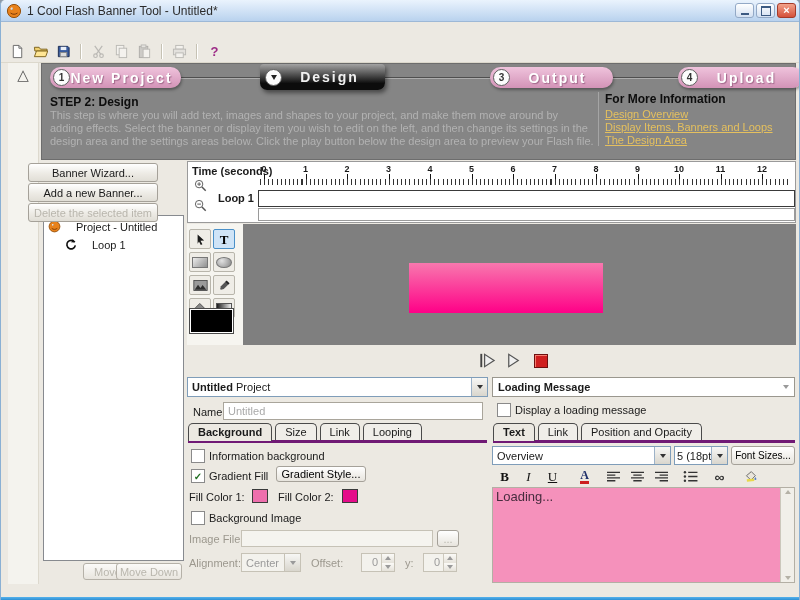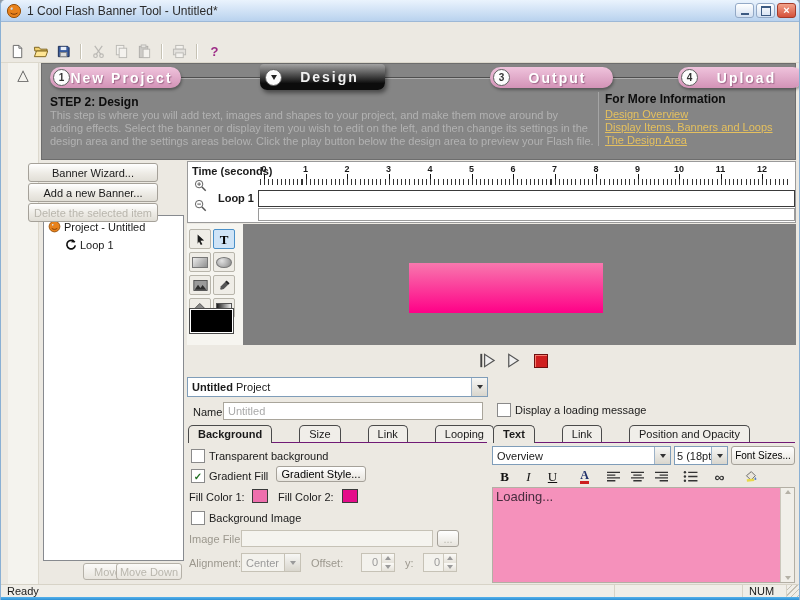--- a/index.html
+++ b/index.html
@@ -48,21 +48,21 @@
   #step-heading{position:absolute;left:8px;top:31px;font-size:12px;font-weight:bold;color:#0d0d0d;}
   #step-desc{position:absolute;left:8px;top:45px;width:544px;color:#b2b2b2;line-height:13px;}
   #info-box{position:absolute;left:556px;top:28px;width:192px;border-left:1px solid #a5a5a5;padding-left:6px;}
   #info-title{font-size:12px;font-weight:bold;color:#0d0d0d;margin-bottom:2px;}
   .info-link{display:block;color:#e5c05e;text-decoration:underline;margin-top:1px;cursor:pointer;}
   
   .side-btn{position:absolute;left:27px;width:130px;height:19px;border:1px solid #a5a199;border-radius:3px;
     background:linear-gradient(#ffffff,#edebe5 55%,#e1ded6);font-family:"Liberation Sans",sans-serif;font-size:11px;color:#1a1a1a;padding:0;}
   .side-btn.disabled{color:#b9b6ad;}
   #tree{position:absolute;left:42px;top:215px;width:141px;height:346px;background:#fff;border:1px solid #878a8f;box-sizing:border-box;overflow:hidden;}
-  .tree-item{display:flex;align-items:center;height:15px;gap:3px;white-space:nowrap;}
+  .tree-item{display:flex;align-items:center;height:15px;gap:15px;white-space:nowrap;}
   .ticon13{width:13px;height:13px;flex:none;}
   .mv-btn{position:absolute;width:66px;height:17px;border:1px solid #b5b1a8;border-radius:3px;background:linear-gradient(#fbfaf8,#e8e5de);
     color:#b9b6ad;font-family:"Liberation Sans",sans-serif;font-size:11px;padding:0;}
   
   #tl-box{position:absolute;left:186px;top:161px;width:609px;height:62px;background:#fff;border:1px solid #9a9a9a;box-sizing:border-box;font-weight:bold;}
   #tl-label{position:absolute;left:4px;top:3px;}
   .magbtn{position:absolute;left:4px;width:16px;height:16px;border:none;background:transparent;padding:0;}
   .magbtn svg{width:13px;height:13px;}
   #ruler-nums{position:absolute;left:76px;top:2px;width:505px;height:10px;font-size:9px;}
   .tick-num{position:absolute;transform:translateX(-50%);}
@@ -113,21 +113,21 @@
     font-family:"Liberation Sans",sans-serif;font-size:11px;padding:0;}
   .mini-btn.disabled{color:#b9b6ad;}
   .swatch{position:absolute;width:16px;height:14px;border:1px solid #3a3a3a;}
   .spin{position:absolute;width:34px;height:19px;border:1px solid #c6c2b6;background:#f3f2ed;display:flex;box-sizing:border-box;}
   .spin .sval{flex:1;text-align:right;color:#9a9a9a;padding:2px 3px 0 0;}
   .spin .sbtns{width:12px;display:flex;flex-direction:column;border-left:1px solid #cdc9bd;}
   .spin .sb{flex:1;display:flex;align-items:center;justify-content:center;background:linear-gradient(#fbfaf7,#e5e2da);border:none;padding:0;}
   .tri-up{width:0;height:0;border-left:3px solid transparent;border-right:3px solid transparent;border-bottom:4px solid #9a9a9a;}
   .tri-dn{width:0;height:0;border-left:3px solid transparent;border-right:3px solid transparent;border-top:4px solid #9a9a9a;}
   
-  .tabs{position:absolute;display:flex;align-items:flex-end;border-bottom:1px solid #701a75;height:19px;box-sizing:border-box;gap:24px;}
+  .tabs{position:absolute;display:flex;align-items:flex-end;border-bottom:3px solid #701a75;height:19px;box-sizing:border-box;}
   .tab{border:1px solid #4a4a4a;border-bottom:none;border-radius:5px 5px 0 0;padding:2px 9px;margin-right:3px;
     background:#f0eee9;height:17px;line-height:13px;box-sizing:border-box;white-space:nowrap;position:relative;}
   .tab.active{font-weight:bold;margin-bottom:-1px;height:18px;background:#ece9e2;}
   
   #format-row{position:absolute;left:493px;top:467px;height:19px;display:flex;align-items:center;}
   .fbtn{width:21px;height:18px;border:none;background:transparent;padding:0;margin-right:3px;
     display:flex;align-items:center;justify-content:center;}
   .ficon{width:15px;height:13px;}
   .fser{font-family:"Liberation Serif",serif;font-size:13px;line-height:1;color:#111;}
   .fser.b{font-weight:bold;}
@@ -452,21 +452,21 @@
   <span class="lbl" style="left:192px;top:406px;" data-name="name-label">Name:</span>
   <input class="txt-input ghost" style="left: 222px; top: 402px; width: 260px; height: 18px;" data-name="name-input" readonly="" value="Untitled">
   <div class="tabs" style="left:187px;top:424px;width:299px;" id="bg-tabs" data-name="project-tabs">
       <div class="tab active" data-name="project-tab-background">Background</div>
       <div class="tab" data-name="project-tab-size">Size</div>
       <div class="tab" data-name="project-tab-link">Link</div>
       <div class="tab" data-name="project-tab-looping">Looping</div>
     </div>
 
   <button class="cb" style="left:190px;top:449px;" data-name="transparent-background-checkbox"></button>
-  <span class="lbl" style="left:208px;top:450px;" data-name="transparent-background-label">Transparent background</span>
+  <span class="lbl" style="left:208px;top:450px;" data-name="transparent-background-label">Information background</span>
 
   <button class="cb on" style="left:190px;top:469px;" data-name="gradient-fill-checkbox"></button>
   <span class="lbl" style="left:208px;top:470px;" data-name="gradient-fill-label">Gradient Fill</span>
   <button class="mini-btn" style="left:275px;top:466px;width:90px;height:16px;" data-name="gradient-style-button">Gradient Style...</button>
 
   <span class="lbl" style="left:188px;top:491px;" data-name="fill-color-1-label">Fill Color 1:</span>
   <button class="swatch" style="left: 251px; top: 489px; background: rgb(238, 111, 173);" data-name="fill-color-1-swatch"></button>
   <span class="lbl" style="left:277px;top:491px;" data-name="fill-color-2-label">Fill Color 2:</span>
   <button class="swatch" style="left: 341px; top: 489px; background: rgb(229, 12, 138);" data-name="fill-color-2-swatch"></button>
 
@@ -502,20 +502,24 @@
     <span class="sbtns" data-name="spinner-buttons">
       <button class="sb" data-name="spin-up-button">
           <span class="tri-up" data-name="arrow-up-icon"></span>
         </button>
       <button class="sb" data-name="spin-down-button">
           <span class="tri-dn" data-name="arrow-down-icon"></span>
         </button>
     </span>
   </div>
 
+  <div class="panel-head" style="left:491px;top:377px;width:303px;" data-name="loading-message-header">
+    <span data-name="loading-message-title">Loading Message</span>
+    <span class="arr-dn" data-name="collapse-chevron-icon"></span>
+  </div>
   <button class="cb" style="left:496px;top:403px;" data-name="display-loading-message-checkbox"></button>
   <span class="lbl" style="left:514px;top:404px;" data-name="display-loading-message-label">Display a loading message</span>
   <div class="tabs" style="left:492px;top:424px;width:302px;" id="text-tabs" data-name="loading-tabs">
       <div class="tab active" data-name="loading-tab-text">Text</div>
       <div class="tab" data-name="loading-tab-link">Link</div>
       <div class="tab" data-name="loading-tab-position-and-opacity">Position and Opacity</div>
     </div>
 
   <div class="combo" style="left:491px;top:446px;width:179px;height:19px;" data-name="font-family-combo">
     <span class="cval" data-name="font-family-value">Overview</span>
@@ -600,26 +604,18 @@
     </div>
 
   <div id="preview" data-name="loading-message-preview" style="background: rgb(245, 145, 187);">
     <div id="preview-text" data-name="preview-text">Loading...</div>
     <div id="preview-scroll" data-name="preview-scrollbar">
       <span class="tri-up" data-name="scroll-up-icon"></span>
       <span class="tri-dn" data-name="scroll-down-icon"></span>
     </div>
   </div>
 
-  <div id="statusbar" data-name="status-bar">
-    <span class="msg" data-name="status-message">Ready</span>
-    <span class="sb-cell" style="width:128px;" data-name="status-cell-empty"></span>
-    <span class="sb-cell" style="width:44px;" data-name="num-lock-indicator">NUM</span>
-    <span class="sb-cell" style="padding:0;" data-name="status-grip-cell">
-        <span id="sb-grip" data-name="resize-grip"></span>
-      </span>
-  </div>
   <div id="frame-bottom" data-name="window-frame-bottom"></div>
 
 <button class="side-btn" data-name="banner-wizard-button" style="top: 163px;">Banner Wizard...</button>
     <button class="side-btn" data-name="add-new-banner-button" style="top: 183px;">Add a new Banner...</button>
     <button class="side-btn disabled" data-name="delete-selected-item-button" disabled="" style="top: 203px;">Delete the selected item</button>
   </div>
 
 </body></html>

